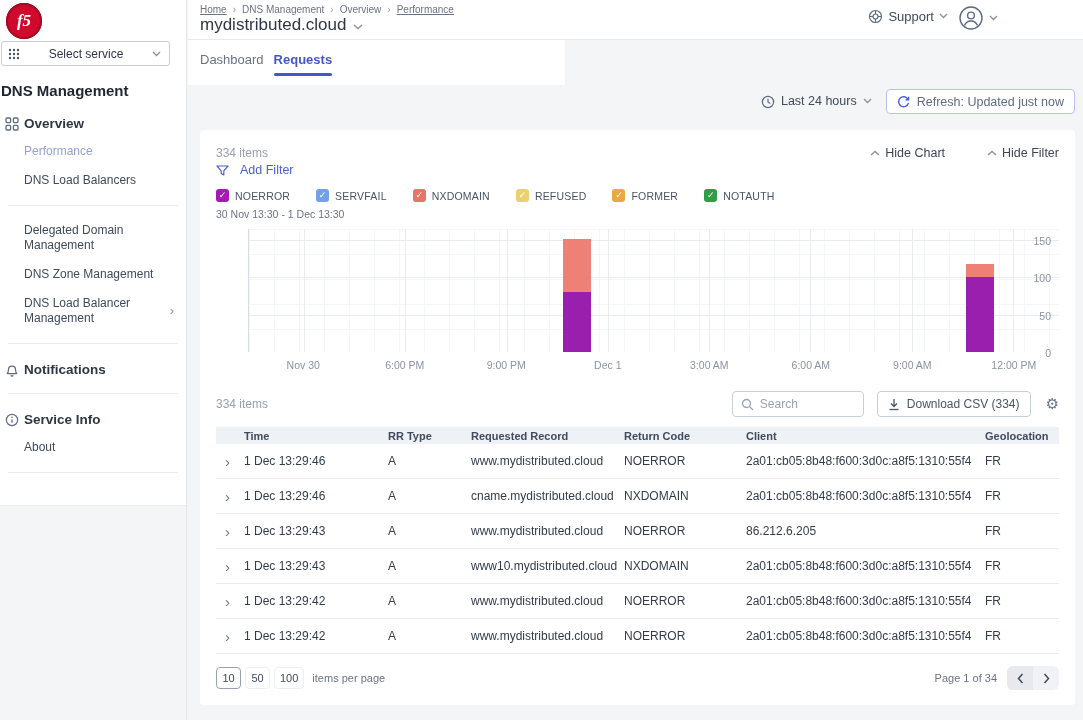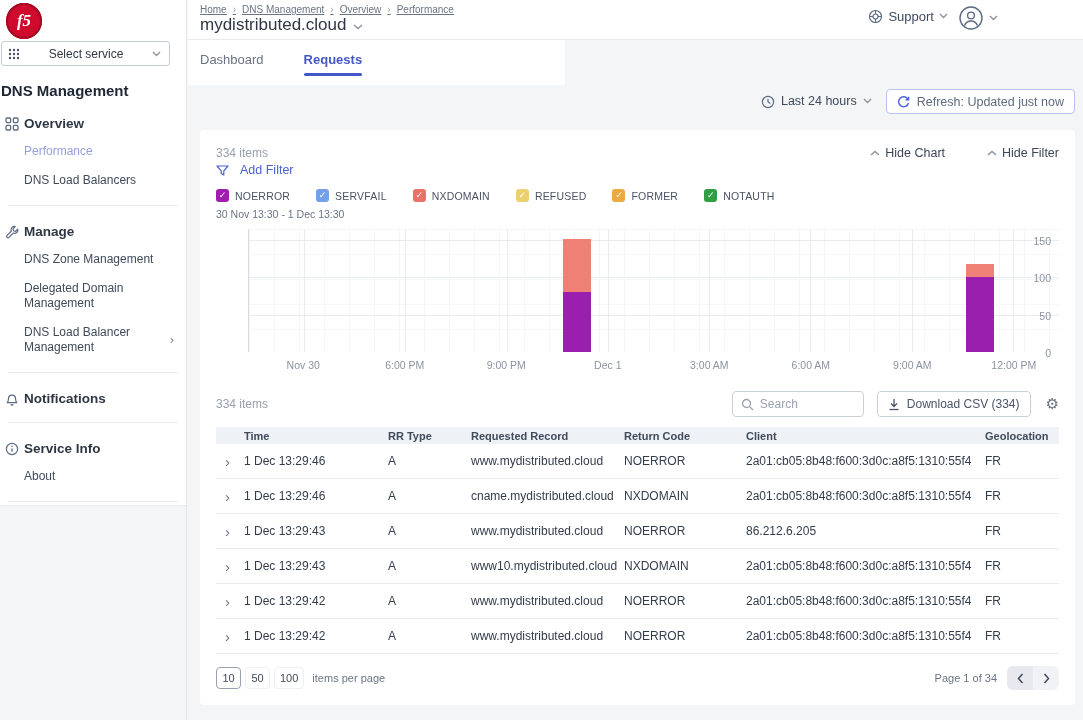--- a/index.html
+++ b/index.html
@@ -21,30 +21,30 @@
   .nav-divider { height:1px; background:#e9ebef; margin:10px 8px; }
   .nav-section-header { position:relative; padding:8px 8px 6px 24px; font-size:13.5px; font-weight:bold; color:#2f3744; cursor:pointer; }
   .nav-section-header .sec-icon { position:absolute; left:5px; top:8px; }
   .nav-item { position:relative; padding:7px 20px 7px 24px; font-size:12px; color:#3f4a5a; line-height:1.25; cursor:pointer; }
   .nav-item.active { color:#96a0d8; }
   .nav-item .sub-arrow { position:absolute; right:12px; top:50%; transform:translateY(-50%); color:#8b93a1; font-size:13px; }
   #sidebar-bottom { position:absolute; left:0; bottom:0; width:186px; height:215px; background:#f4f5f7; border-top:1px solid #e9ebef; }
 
   
   #topbar { position:absolute; left:188px; top:0; width:895px; height:40px; background:#fff; border-bottom:1px solid #e8eaee; }
-  #breadcrumb { position:absolute; left:12px; top:4px; font-size:10px; color:#6b7484; display:flex; gap:6px; align-items:center;text-decoration:underline; }
+  #breadcrumb { position:absolute; left:12px; top:4px; font-size:10px; color:#6b7484; display:flex; gap:6px; align-items:center; }
   #breadcrumb .crumb { cursor:pointer; }
   #breadcrumb .crumb.link { text-decoration:underline; }
   #breadcrumb .crumb-sep { color:#9aa3b2; font-size:10px; }
   #page-title-row { position:absolute; left:12px; top:15px; display:flex; align-items:flex-end; gap:7px; }
   #page-title { font-size:17px; font-weight:500; color:#2f3744; }
   #support { position:absolute; right:135px; top:8px; display:flex; align-items:center; gap:5px; font-size:13px; color:#3f4a5a; cursor:pointer; }
   #avatar-group { position:absolute; right:85px; top:5px; display:flex; align-items:center; gap:5px; cursor:pointer; }
   #tabstrip { position:absolute; left:188px; top:40px; width:377px; height:45px; background:#fff; }
-  #tabs { position:absolute; left:12px; top:12px; display:flex; gap:40px; }
+  #tabs { position:absolute; left:12px; top:12px; display:flex; gap:10px; }
   .tab { font-size:13px; color:#6a7383; padding-bottom:9px; cursor:pointer; position:relative; }
   .tab.active { color:#4457c7; font-weight:bold; }
   .tab.active::after { content:""; position:absolute; left:0; right:0; bottom:0; height:3px; border-radius:2px; background:#4457c7; }
 
   
   #range-toolbar { position:absolute; right:8px; top:89px; display:flex; align-items:center; gap:14px; }
   #time-range { display:flex; align-items:center; gap:6px; font-size:12.5px; color:#3f4a5a; cursor:pointer; }
   #refresh-btn { display:flex; align-items:center; gap:7px; font-size:12.5px; color:#5f6b7e; background:#fff;
         border:1px solid #b6c2f2; border-radius:4px; height:25px; padding:0 10px; cursor:pointer; }
 
@@ -138,25 +138,22 @@
             <g fill="none" stroke="#5d6b82" stroke-width="1.3">
               <rect x="1" y="1" width="4.6" height="4.6" rx="1"></rect>
               <rect x="8.4" y="1" width="4.6" height="4.6" rx="1"></rect>
               <rect x="1" y="8.4" width="4.6" height="4.6" rx="1"></rect>
               <rect x="8.4" y="8.4" width="4.6" height="4.6" rx="1"></rect>
             </g>
           </svg></span><span>Overview</span></div>
       <div class="nav-item active"><span>Performance</span></div>
       <div class="nav-item"><span>DNS Load Balancers</span></div>
       <div class="nav-divider"></div>
-      <div class="nav-section-header"><span class="sec-icon"><svg class="ic" width="14" height="14" viewBox="0 0 14 14">
-            <path d="M12.7 4.2a3.2 3.2 0 0 1-4.4 3.8L4 12.3a1.3 1.3 0 0 1-1.9-1.9L6.4 6a3.2 3.2 0 0 1 3.8-4.4L8 3.8l.6 2 2 .6Z" fill="none" stroke="#5d6b82" stroke-width="1.2" stroke-linejoin="round"></path>
-          </svg></span><span>Manage</span></div>
+      <div class="nav-item"><span>Delegated Domain Management</span></div>
       <div class="nav-item"><span>DNS Zone Management</span></div>
-      <div class="nav-item"><span>Delegated Domain Management</span></div>
       <div class="nav-item"><span>DNS Load Balancer Management</span><span class="sub-arrow">›</span></div>
       <div class="nav-divider"></div>
       <div class="nav-section-header"><span class="sec-icon"><svg class="ic" width="14" height="14" viewBox="0 0 14 14">
             <path d="M2.2 10.6h9.6c-.9-1.1-1.3-2.2-1.3-4A3.5 3.5 0 0 0 3.5 6.6c0 1.8-.4 2.9-1.3 4Z" fill="none" stroke="#5d6b82" stroke-width="1.2" stroke-linejoin="round"></path>
             <path d="M5.8 12.3a1.3 1.3 0 0 0 2.4 0" fill="none" stroke="#5d6b82" stroke-width="1.2"></path>
           </svg></span><span>Notifications</span></div>
       <div class="nav-divider"></div>
       <div class="nav-section-header"><span class="sec-icon"><svg class="ic" width="14" height="14" viewBox="0 0 14 14">
             <circle cx="7" cy="7" r="5.6" fill="none" stroke="#5d6b82" stroke-width="1.2"></circle>
             <path d="M7 6.4v3.4" stroke="#5d6b82" stroke-width="1.3"></path>

